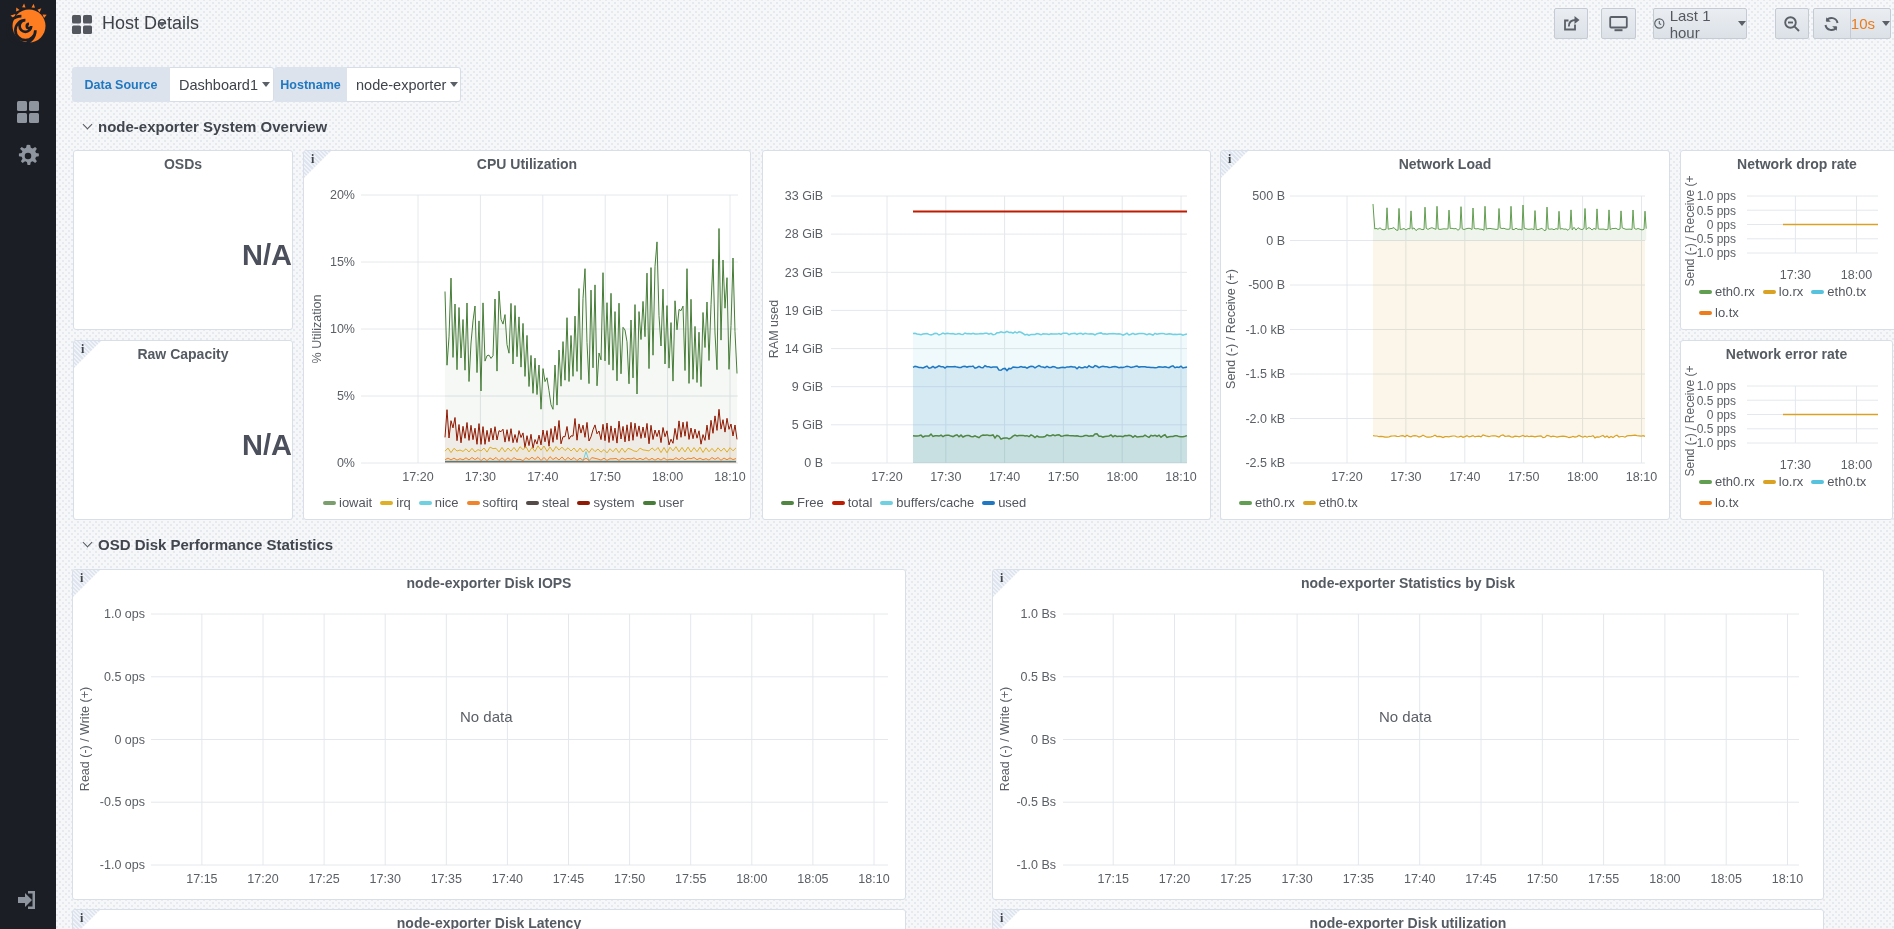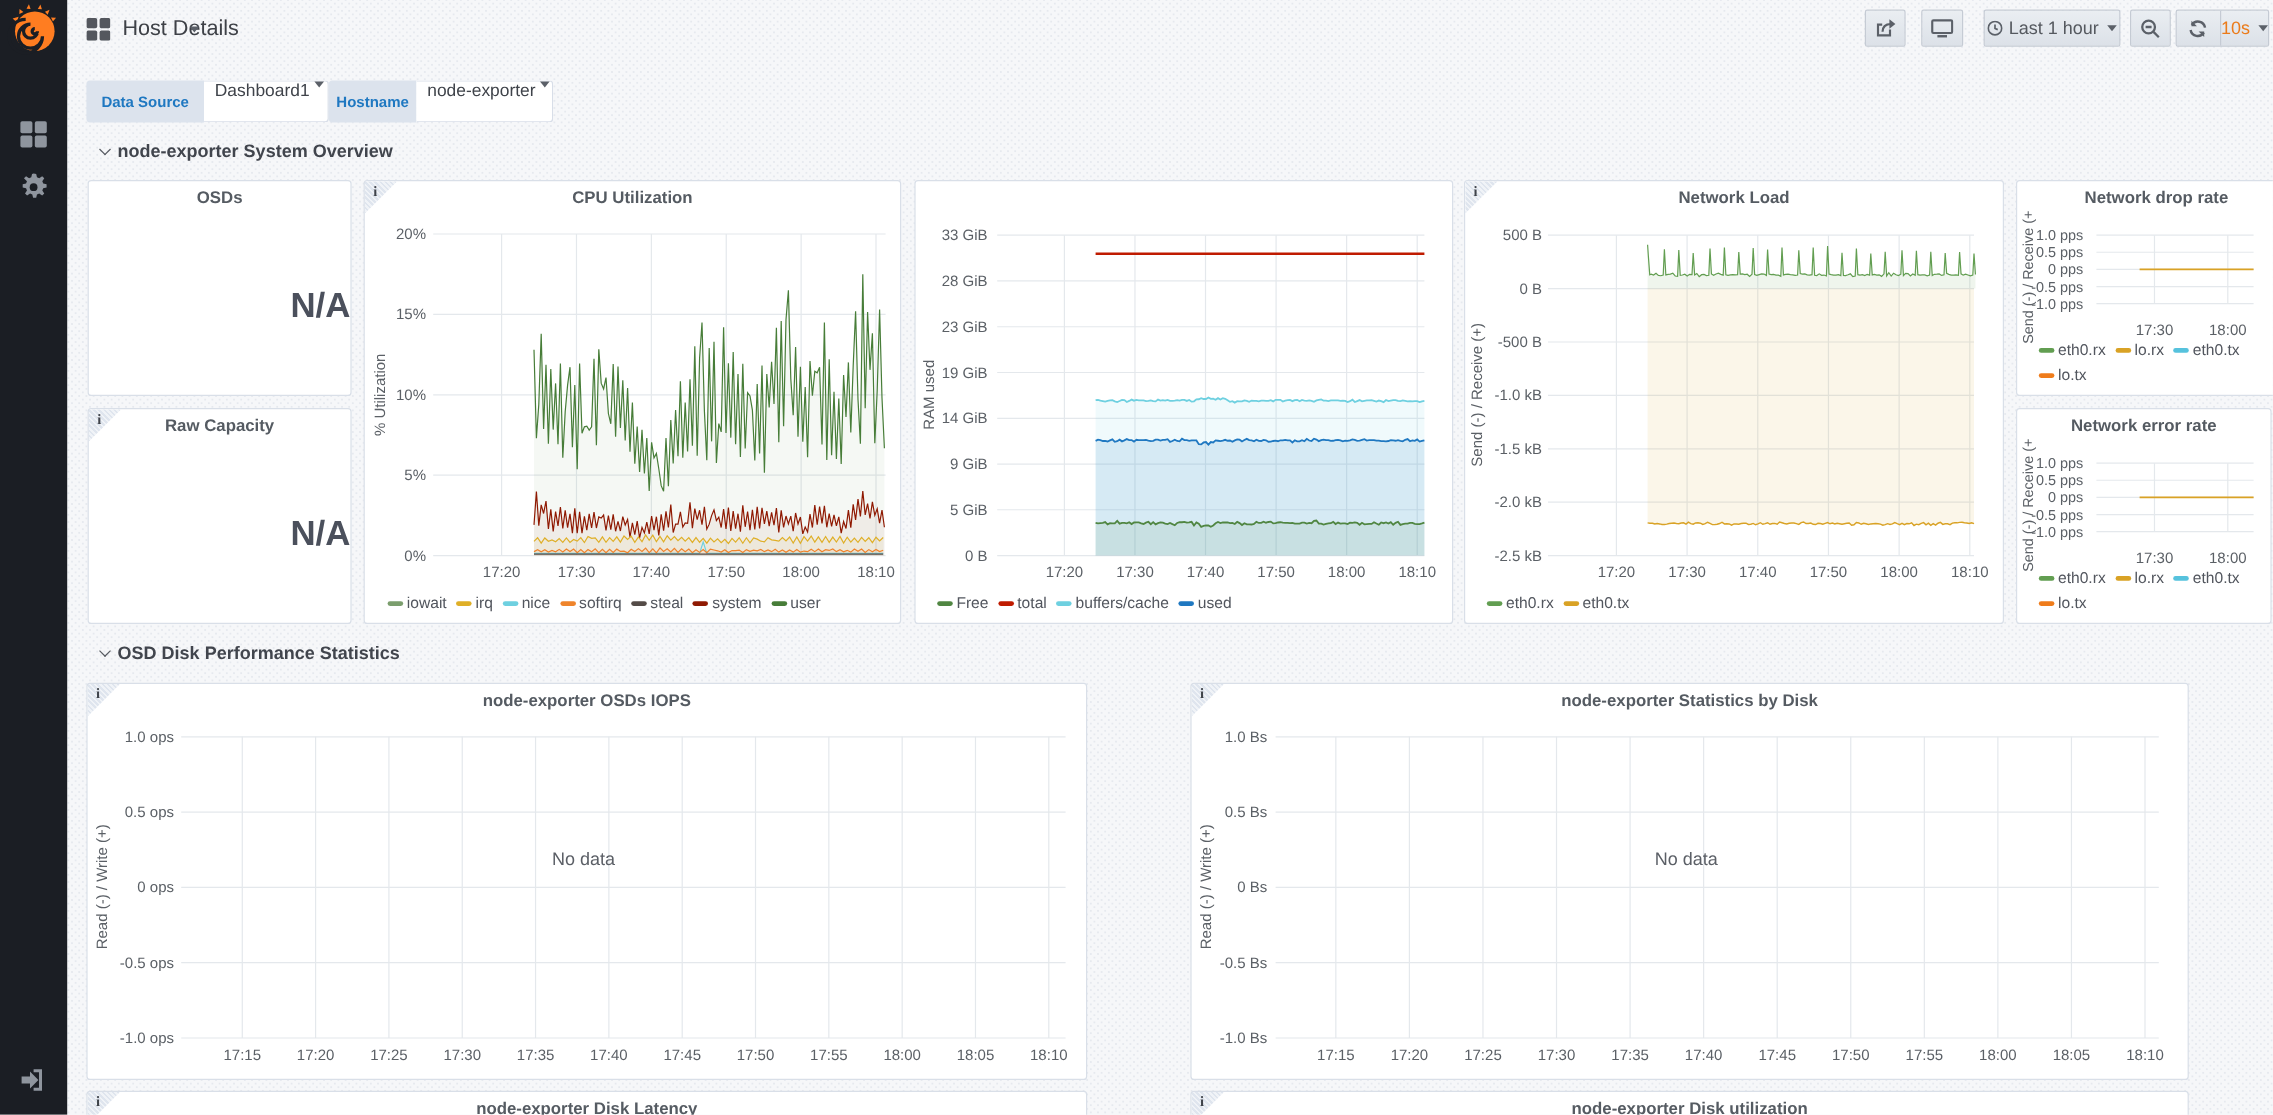--- a/index.html
+++ b/index.html
@@ -12,21 +12,21 @@
 .corner{position:absolute;top:0;left:0;width:27px;height:27px;background:repeating-linear-gradient(45deg,#dfe5ee 0 1.5px,#f0f3f7 1.5px 3px);clip-path:polygon(0 0,100% 0,0 100%)}
 .ci{position:absolute;top:1px;left:7px;font-family:"Liberation Serif",serif;font-weight:700;font-size:12px;color:#3f434a}
 .legend{position:absolute;display:flex;align-items:flex-start;font-size:13px;color:#52565e;white-space:nowrap}
 .li{display:inline-flex;align-items:center;margin-right:8px}
 .dash{width:13px;height:4px;border-radius:2px;display:inline-block;margin-right:3px}
 .nodata{position:absolute;font-size:15px;color:#5b5f66}
 .rowhdr{position:absolute;font-size:15px;font-weight:700;color:#41454d}
 .chev{position:absolute;width:7px;height:7px;border-right:1.8px solid #565a61;border-bottom:1.8px solid #565a61;transform:rotate(45deg)}
 .btn{position:absolute;top:8px;height:31px;background:linear-gradient(180deg,#eaeef2,#dce1e8);border:1px solid #c5cbd4;border-radius:2px;display:flex;align-items:center;justify-content:center;color:#55595f;font-size:15px}
 .vlabel{height:35px;display:inline-flex;align-items:center;justify-content:center;background:#dce3ed;color:#1f78c1;font-weight:700;font-size:12.5px;border-radius:3px 0 0 3px}
-.vval{height:35px;display:inline-flex;justify-content:space-between;padding:0 9px;background:#fff;color:#3f434a;font-size:14.5px;white-space:nowrap;border-radius:0 3px 3px 0;border:1px solid #d8dee8;border-left:none}
+.vval{height:35px;display:inline-flex;align-items:center;justify-content:space-between;padding:0 9px;background:#fff;color:#3f434a;font-size:14.5px;white-space:nowrap;border-radius:0 3px 3px 0;border:1px solid #d8dee8;border-left:none}
 .vgroup{position:absolute;top:67px;display:flex}
 .caret{display:inline-block;width:0;height:0;border-left:4.5px solid transparent;border-right:4.5px solid transparent;border-top:5px solid #5b6068;margin-left:7px}
 </style></head>
 <body>
 <div id="sidebar">
     <svg width="44" height="44" viewBox="0 0 44 44" style="position:absolute;left:6px;top:3px">
 <g fill="#ff7d21">
 <circle cx="23" cy="23" r="16.5"></circle>
 <path d="M9.5 11 l-5 1.5 3.5 3z"></path>
         <path d="M13.5 7 l-3.2 -2.6 -0.2 4.2z"></path>
@@ -76,21 +76,21 @@
     </svg>
   </div>
 <div class="btn" style="left:1601px;width:35px">
     <svg width="19" height="17" viewBox="0 0 19 17">
       <g fill="none" stroke="#5b6068" stroke-width="1.8">
 <rect x="1.2" y="2" width="16.6" height="10.5" rx="1"></rect>
       </g>
       <rect x="5.5" y="14.2" width="8" height="2" fill="#5b6068"></rect>
     </svg>
   </div>
-<div class="btn" style="left:1653px;width:114px"><svg width="13" height="13" viewBox="0 0 13 13" style="margin-right:5px">
+<div class="btn" style="left:1653px;width:94px"><svg width="13" height="13" viewBox="0 0 13 13" style="margin-right:5px">
       <g fill="none" stroke="#5b6068" stroke-width="1.4">
 <circle cx="6.5" cy="6.5" r="5.6"></circle>
         <path d="M6.5 3.4v3.3l2.3 1"></path>
       </g>
     </svg>Last 1 hour<span class="caret"></span></div>
 <div class="btn" style="left:1775px;width:34px">
     <svg width="18" height="18" viewBox="0 0 18 18">
       <g fill="none" stroke="#5b6068" stroke-width="1.9">
 <circle cx="7.5" cy="7.5" r="5.3"></circle>
         <path d="M11.6 11.6L16 16"></path>
@@ -324,21 +324,21 @@
       <span class="li"><span class="dash" style="background:#d9a225"></span>lo.rx</span>
       <span class="li"><span class="dash" style="background:#56c2dd"></span>eth0.tx</span>
     </div>
 <div class="legend" style="left:18px;top:154px">
       <span class="li"><span class="dash" style="background:#ef7c1b"></span>lo.tx</span>
     </div>
 </div>
 <div class="panel" style="left:72px;top:569px;width:834px;height:331px">
 <div class="corner"></div>
     <div class="ci">i</div>
-    <div class="ptitle">node-exporter OSDs IOPS</div>
+    <div class="ptitle">node-exporter Disk IOPS</div>
 <svg width="832" height="325" style="position:absolute;left:0;top:0">
       <line x1="78" x2="815" y1="44.0" y2="44.0" stroke="#e4e8ec" stroke-width="1"></line>
       <line x1="78" x2="815" y1="106.8" y2="106.8" stroke="#e4e8ec" stroke-width="1"></line>
       <line x1="78" x2="815" y1="169.5" y2="169.5" stroke="#e4e8ec" stroke-width="1"></line>
       <line x1="78" x2="815" y1="232.2" y2="232.2" stroke="#e4e8ec" stroke-width="1"></line>
       <line x1="78" x2="815" y1="295.0" y2="295.0" stroke="#e4e8ec" stroke-width="1"></line>
       <line x1="128.9" x2="128.9" y1="44" y2="295" stroke="#e4e8ec" stroke-width="1"></line>
       <line x1="190.0" x2="190.0" y1="44" y2="295" stroke="#e4e8ec" stroke-width="1"></line>
       <line x1="251.1" x2="251.1" y1="44" y2="295" stroke="#e4e8ec" stroke-width="1"></line>
       <line x1="312.2" x2="312.2" y1="44" y2="295" stroke="#e4e8ec" stroke-width="1"></line>

